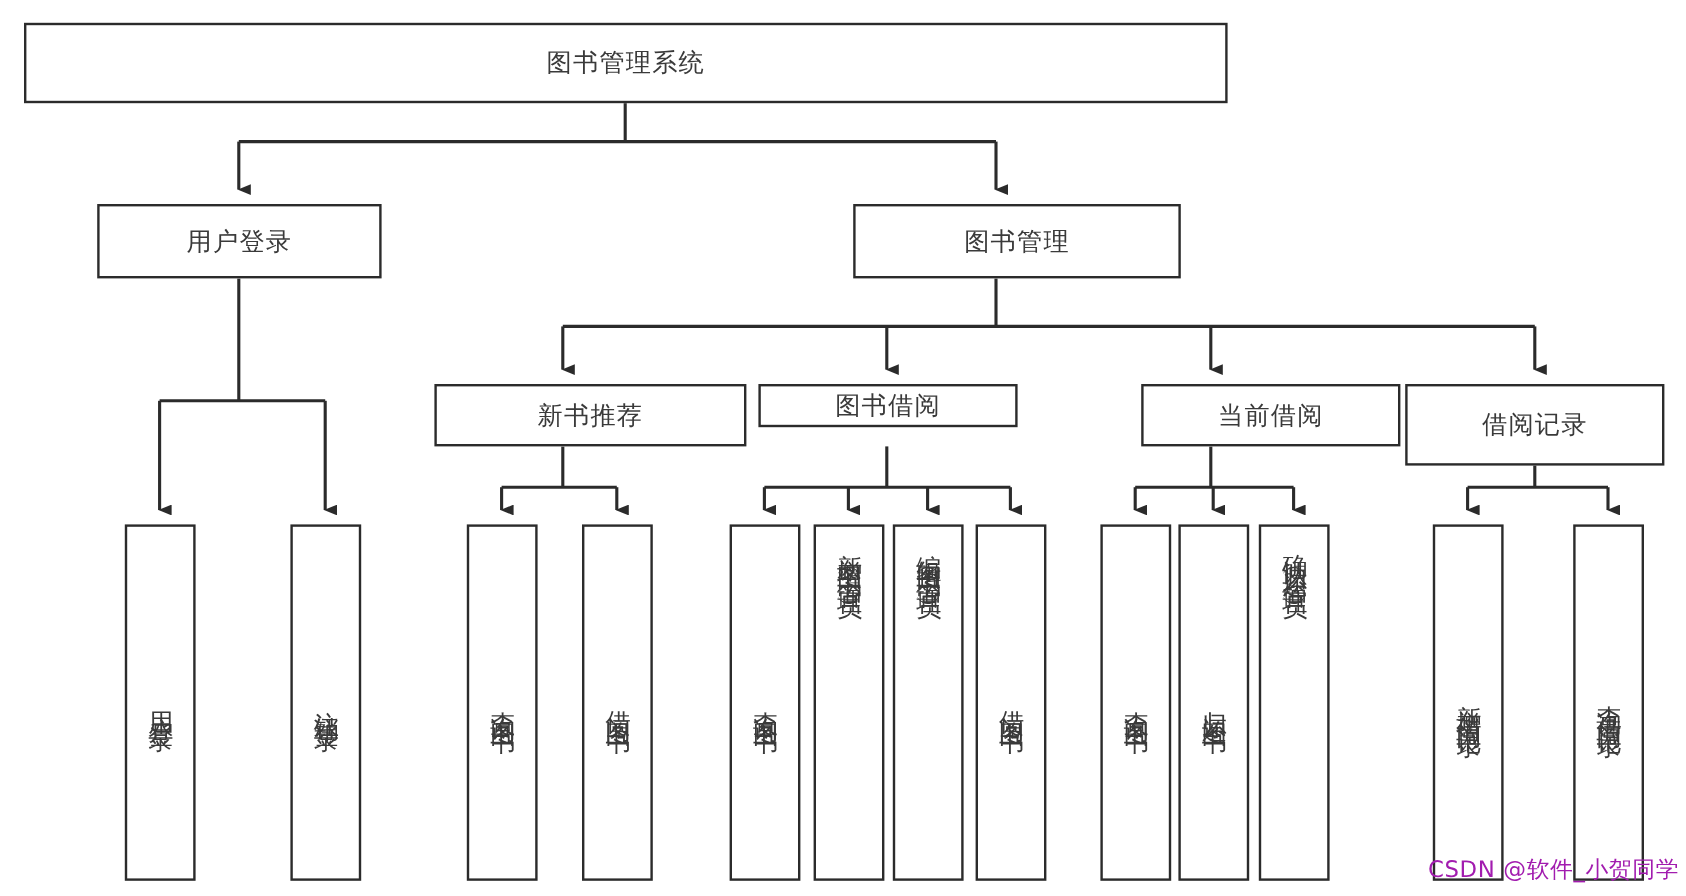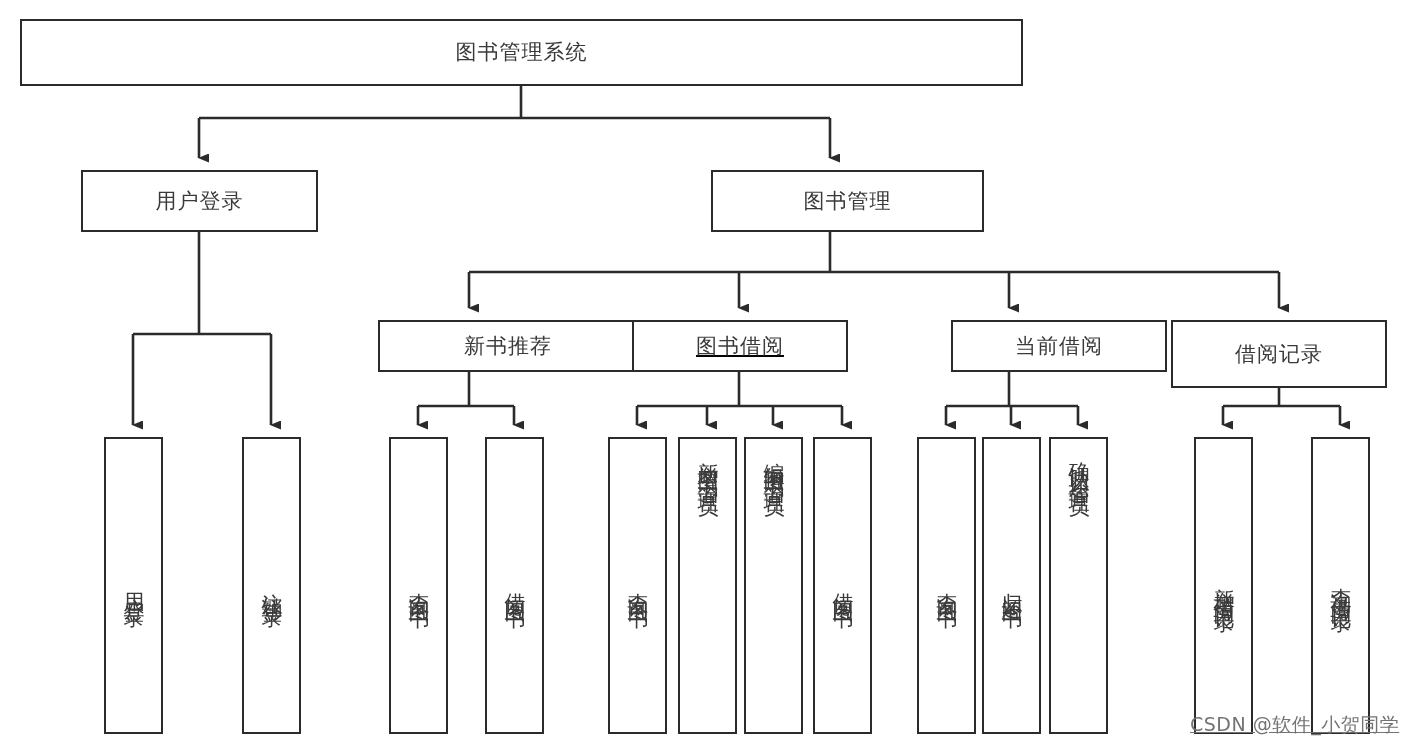--- a/index.html
+++ b/index.html
@@ -62,26 +62,25 @@
     justify-content: center;
   }
   .leaf-inner.align-top {
     align-items: flex-start;
     padding-top: 6px;
     box-sizing: border-box;
   }
   .watermark {
     position: absolute;
     font-size: 19px;
-    color: #737373;
+    color: #a21caf;
     white-space: nowrap;
     left: 1190px;
     top: 712px;
     letter-spacing: 0.5px;
-    text-decoration: underline;
   }
 </style>
 </head>
 <body>
 
 <div id="diagram-root">
 
   <svg class="diagram-canvas" viewBox="0 0 1405 747" xmlns="http://www.w3.org/2000/svg">
     <defs>
       <marker id="arrowhead" markerWidth="9" markerHeight="11" refX="4.5" refY="10" orient="auto" markerUnits="userSpaceOnUse">
@@ -153,25 +152,25 @@
   </div>
 
   <div class="node-box" style="left:81px; top:170px; width:237px; height:62px;">
     <span class="node-label-h">用户登录</span>
   </div>
 
   <div class="node-box" style="left:711px; top:170px; width:273px; height:62px;">
     <span class="node-label-h">图书管理</span>
   </div>
 
-  <div class="node-box" style="left:362px; top:320px; width:260px; height:52px;margin-left:16px;">
+  <div class="node-box" style="left:362px; top:320px; width:260px; height:52px;">
     <span class="node-label-h">新书推荐</span>
   </div>
 
-  <div class="node-box" style="left:632px; top:320px; width:216px; height:52px;text-decoration:underline;">
+  <div class="node-box" style="left:632px; top:320px; width:216px; height:36px;">
     <span class="node-label-h">图书借阅</span>
   </div>
 
   <div class="node-box" style="left:951px; top:320px; width:216px; height:52px;">
     <span class="node-label-h">当前借阅</span>
   </div>
 
   <div class="node-box" style="left:1171px; top:320px; width:216px; height:68px;">
     <span class="node-label-h">借阅记录</span>
   </div>

